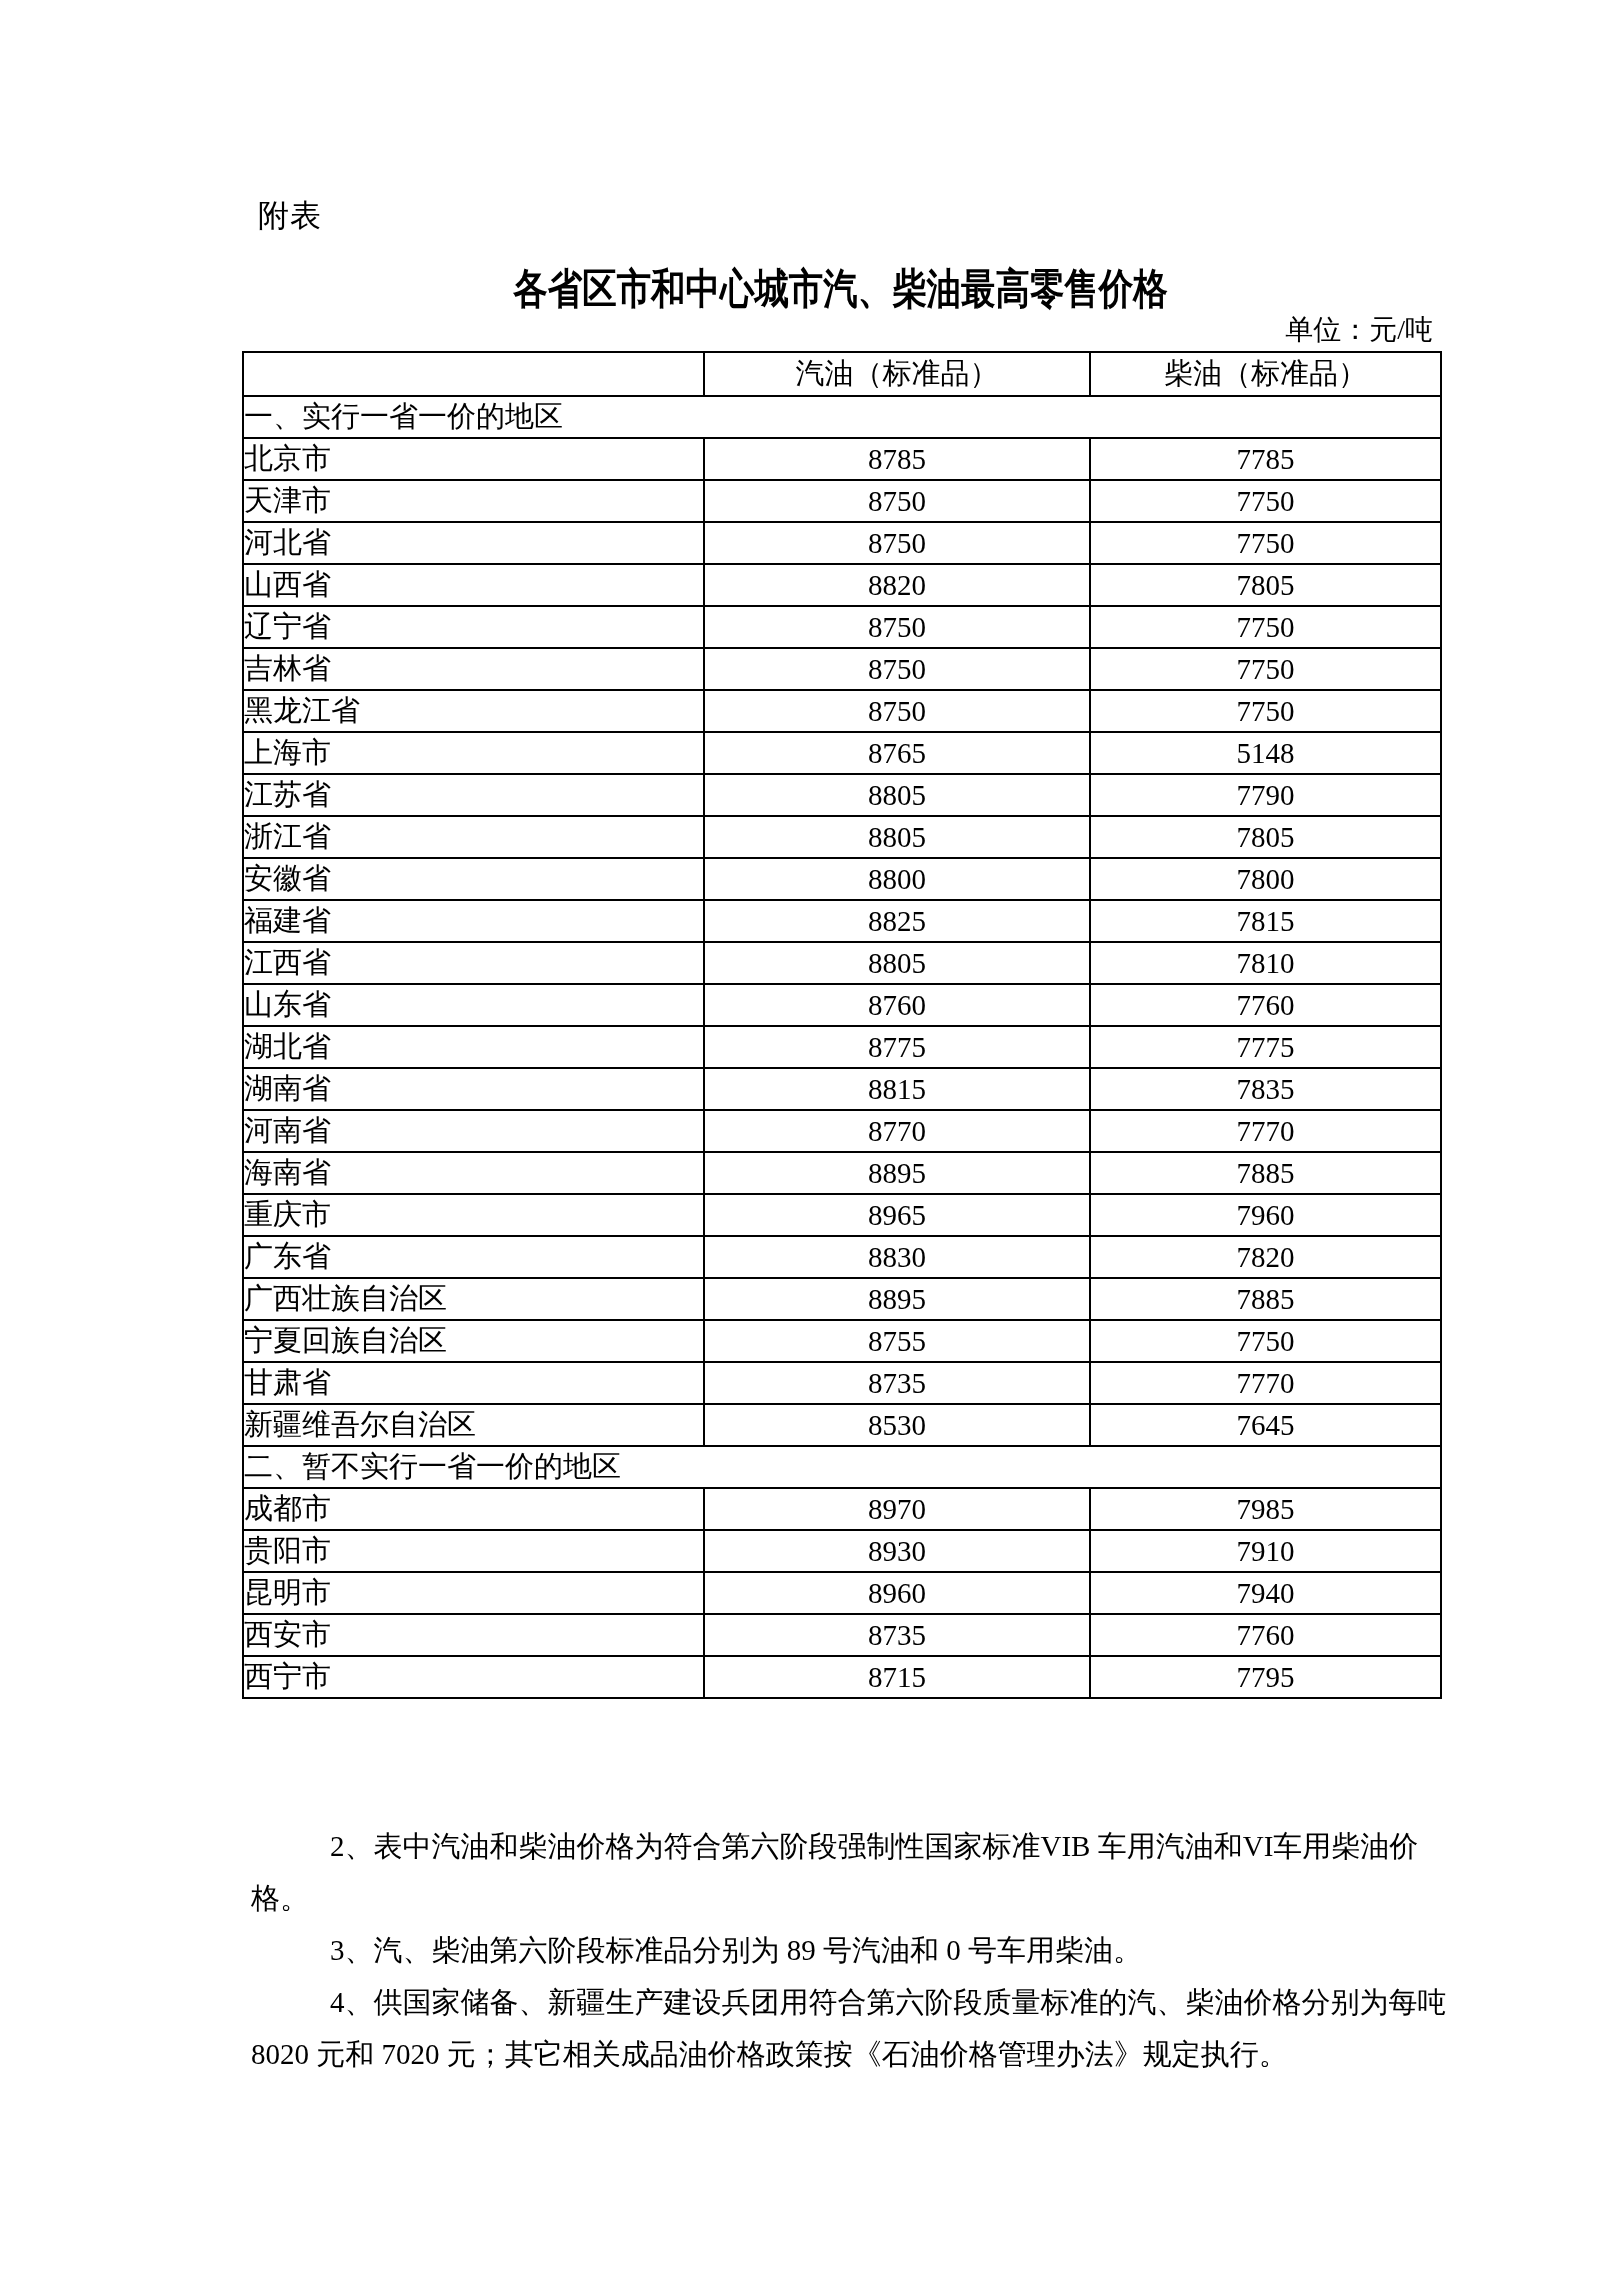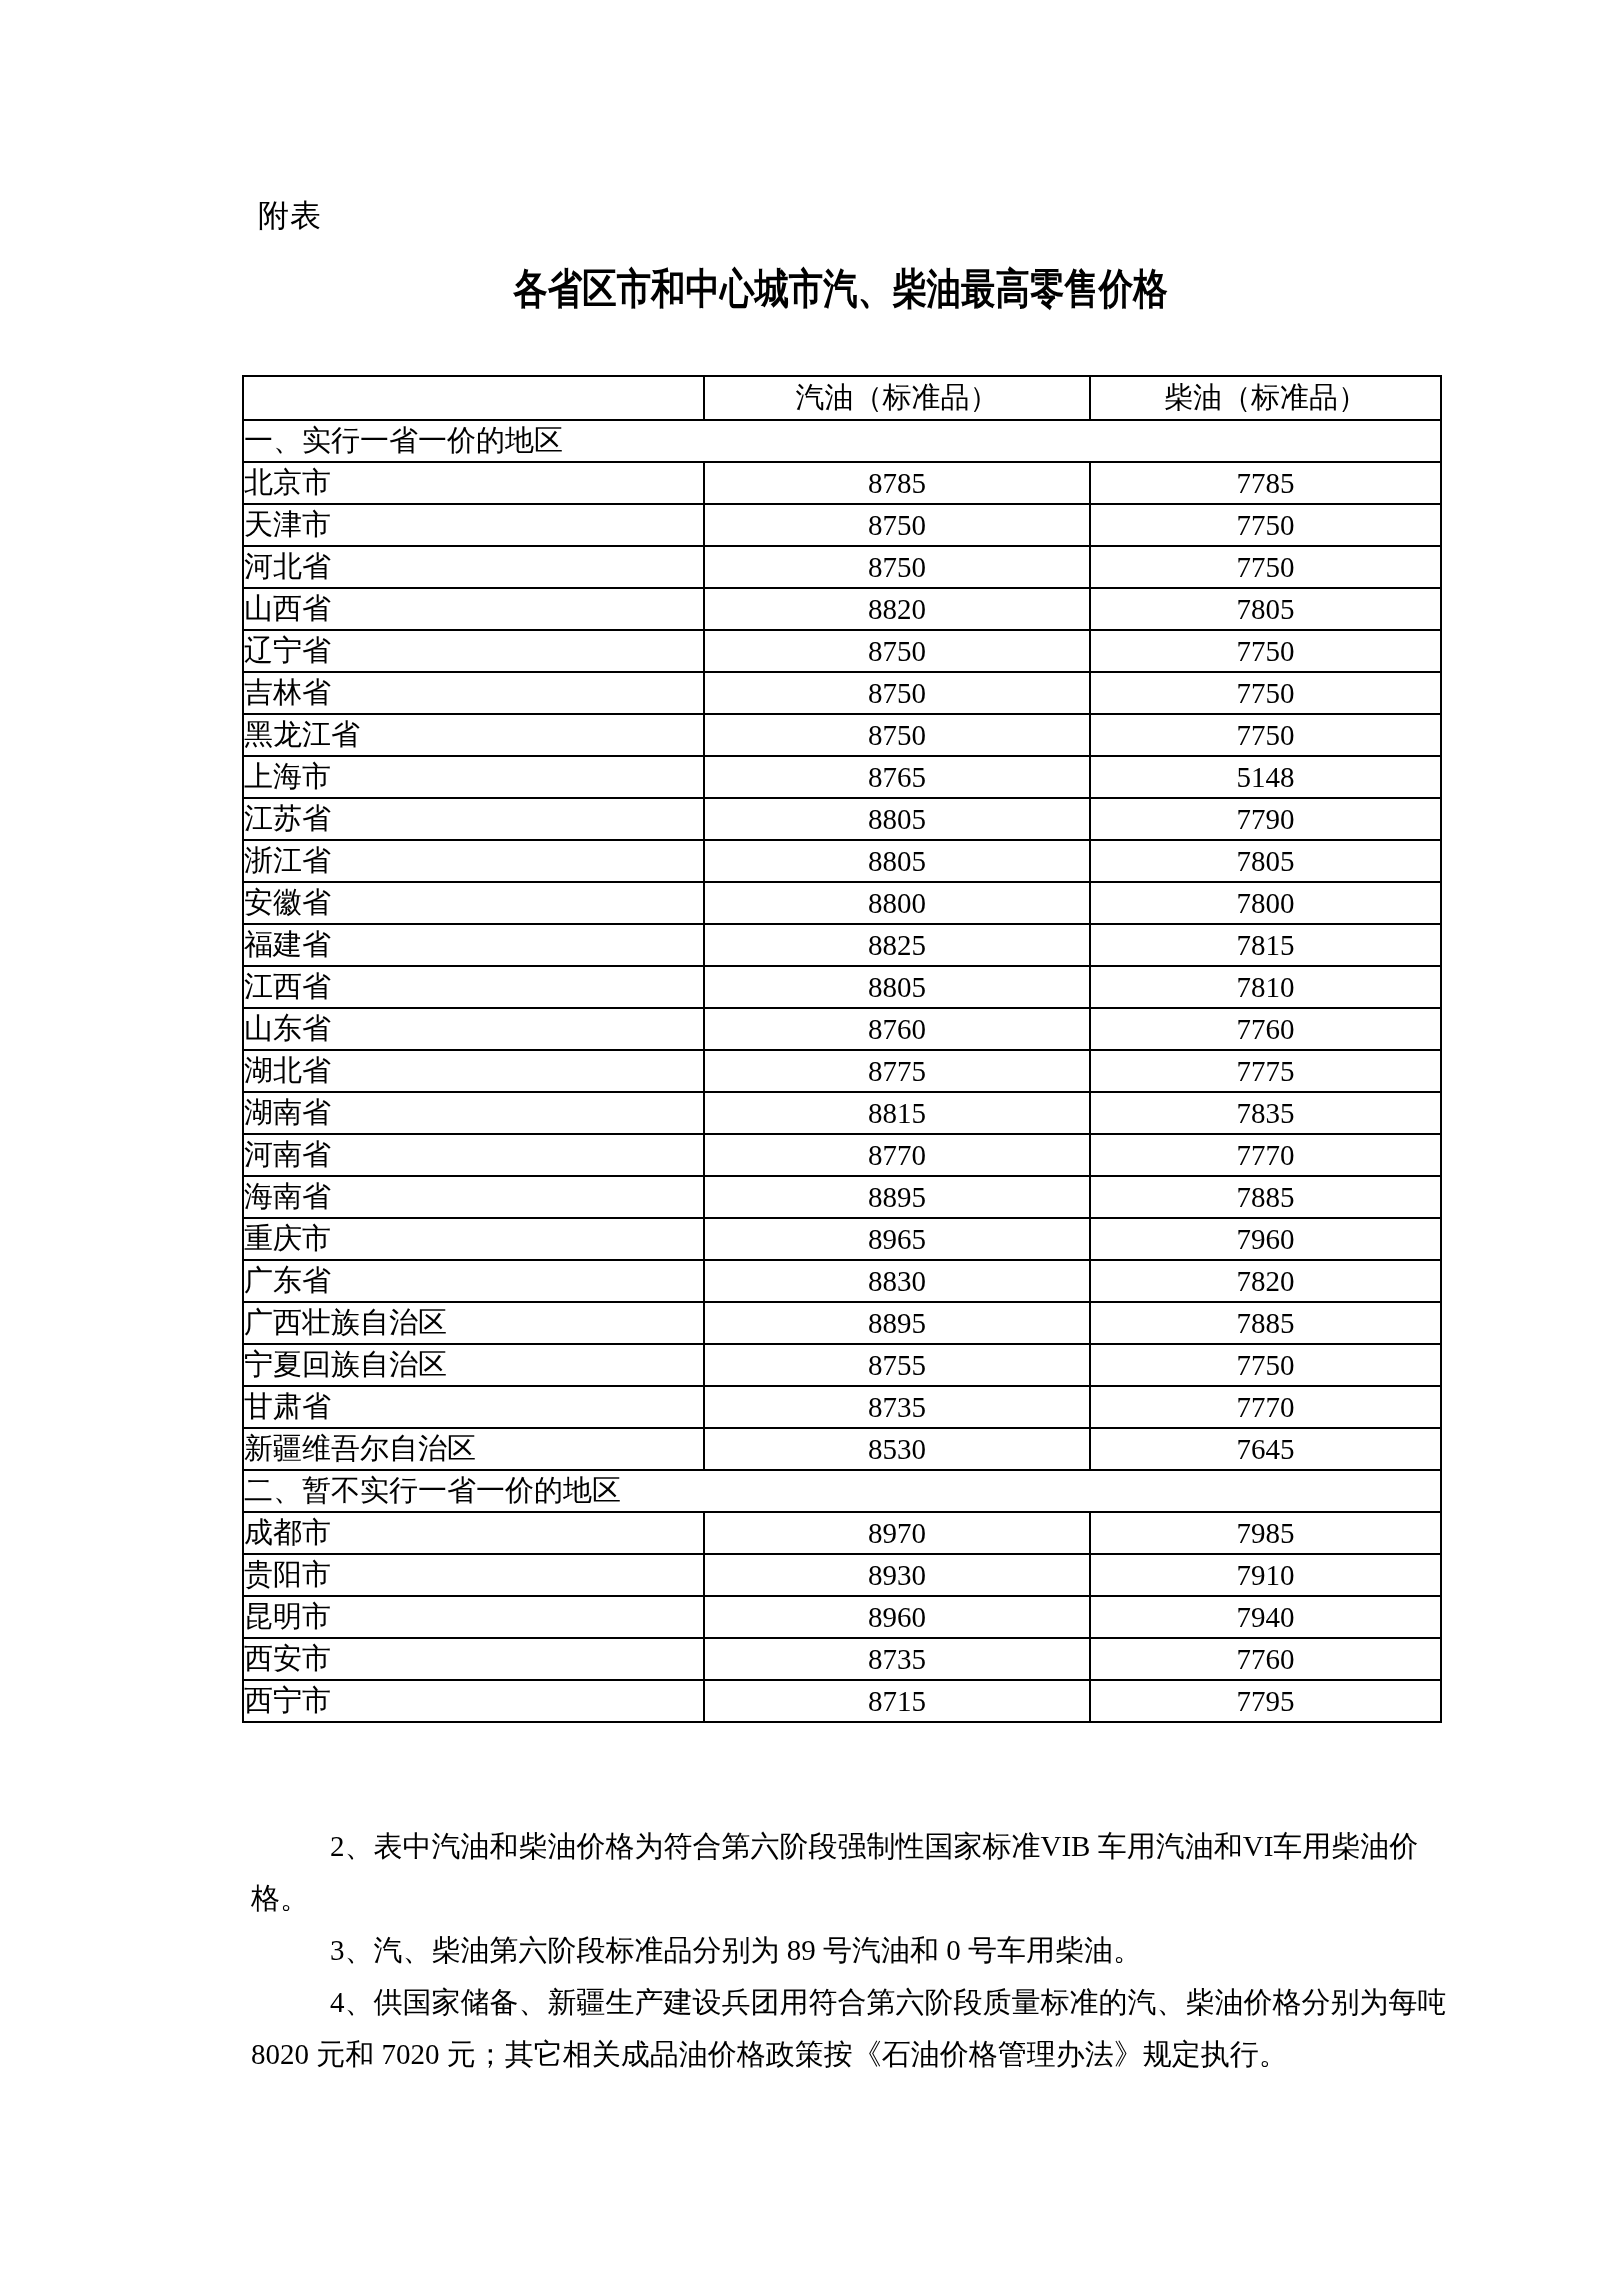--- a/index.html
+++ b/index.html
@@ -36,21 +36,20 @@
     left: 242px; top: 313px; width: 1191px;
     text-align: right;
     font-size: 28px; line-height: 1.2;
   }
   table.price-table {
     position: absolute;
     left: 242px; top: 351px;
     width: 1197px;
     border-collapse: collapse;
     table-layout: fixed;
-    margin-top: 24px;
   }
   table.price-table td {
     border: 2px solid #000000;
     padding: 0;
     vertical-align: middle;
     font-size: 29px;
     overflow: hidden;
   }
   tr.header-row td { height: 42px; text-align: center; }
   tr.data-row td { height: 40px; }
@@ -73,20 +72,21 @@
 </style>
 </head>
 <body>
 
 <div class="page">
 
   <div class="doc-label">附表</div>
 
   <div class="doc-title">各省区市和中心城市汽、柴油最高零售价格</div>
 
+  <div class="unit-label">单位：元/吨</div>
 
   <table class="price-table">
     <colgroup>
       <col style="width:461px">
       <col style="width:386px">
       <col style="width:351px">
     </colgroup>
     <tbody>
       <tr class="header-row">
         <td></td>

